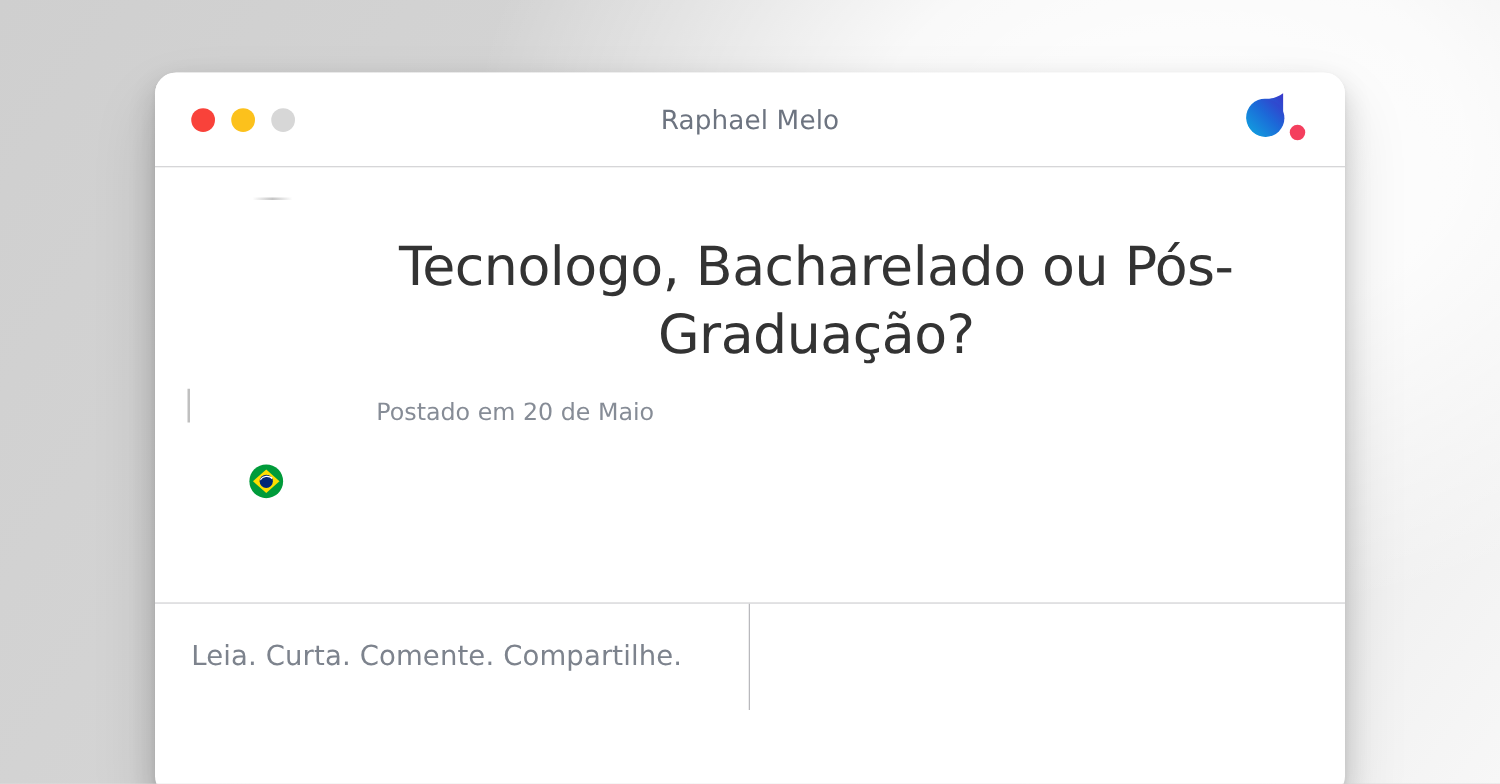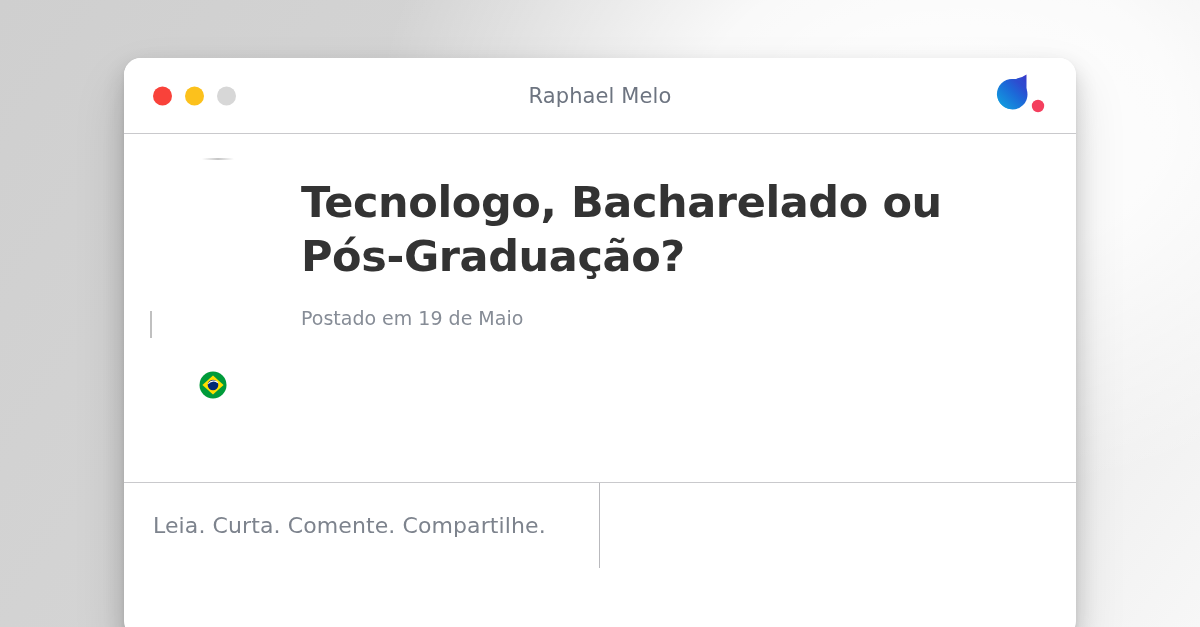--- a/index.html
+++ b/index.html
@@ -127,28 +127,29 @@
   #article-body {
     position: absolute;
     left: 177px;
     top: 0;
     right: 0;
     height: 100%;
     padding-top: 42px;
     box-sizing: border-box;
   }
   #post-title {
-    margin: 0;
-    font-family: "DejaVu Sans", sans-serif;
-    font-weight: bold;
+    margin: 12px;
+    font-family: "DejaVu Sans", sans-serif;
+    font-weight: normal;
     font-size: 43px;
     line-height: 1.25;
     color: #333333;
     letter-spacing: -0.4px;
     max-width: 680px;
+    text-align: center;
   }
   #post-date {
     margin: 23px 0 0 0;
     font-family: "DejaVu Sans", sans-serif;
     font-size: 19px;
     color: #868c96;
   }
 
   
   #footer {
@@ -220,21 +221,21 @@
             <circle cx="14" cy="14" r="13.5" fill="#009b3a"></circle>
             <polygon points="14,4.6 24.6,14 14,23.4 3.4,14" fill="#fedf00"></polygon>
             <circle cx="14" cy="14" r="5.3" fill="#002776"></circle>
             <path d="M9.1 12.2 A7.2 7.2 0 0 1 19.0 11.0 L18.6 12.3 A6.0 6.0 0 0 0 9.4 13.3 Z" fill="#ffffff"></path>
           </svg>
         </span>
       </div>
 
       <div id="article-body">
         <h1 id="post-title">Tecnologo, Bacharelado ou Pós-Graduação?</h1>
-        <p id="post-date">Postado em 19 de Maio</p>
+        <p id="post-date">Postado em 20 de Maio</p>
       </div>
     </div>
 
     <div id="footer">
       <div id="footer-left">
         <span id="footer-tagline">Leia. Curta. Comente. Compartilhe.</span>
       </div>
       <div id="footer-right"></div>
     </div>
 

